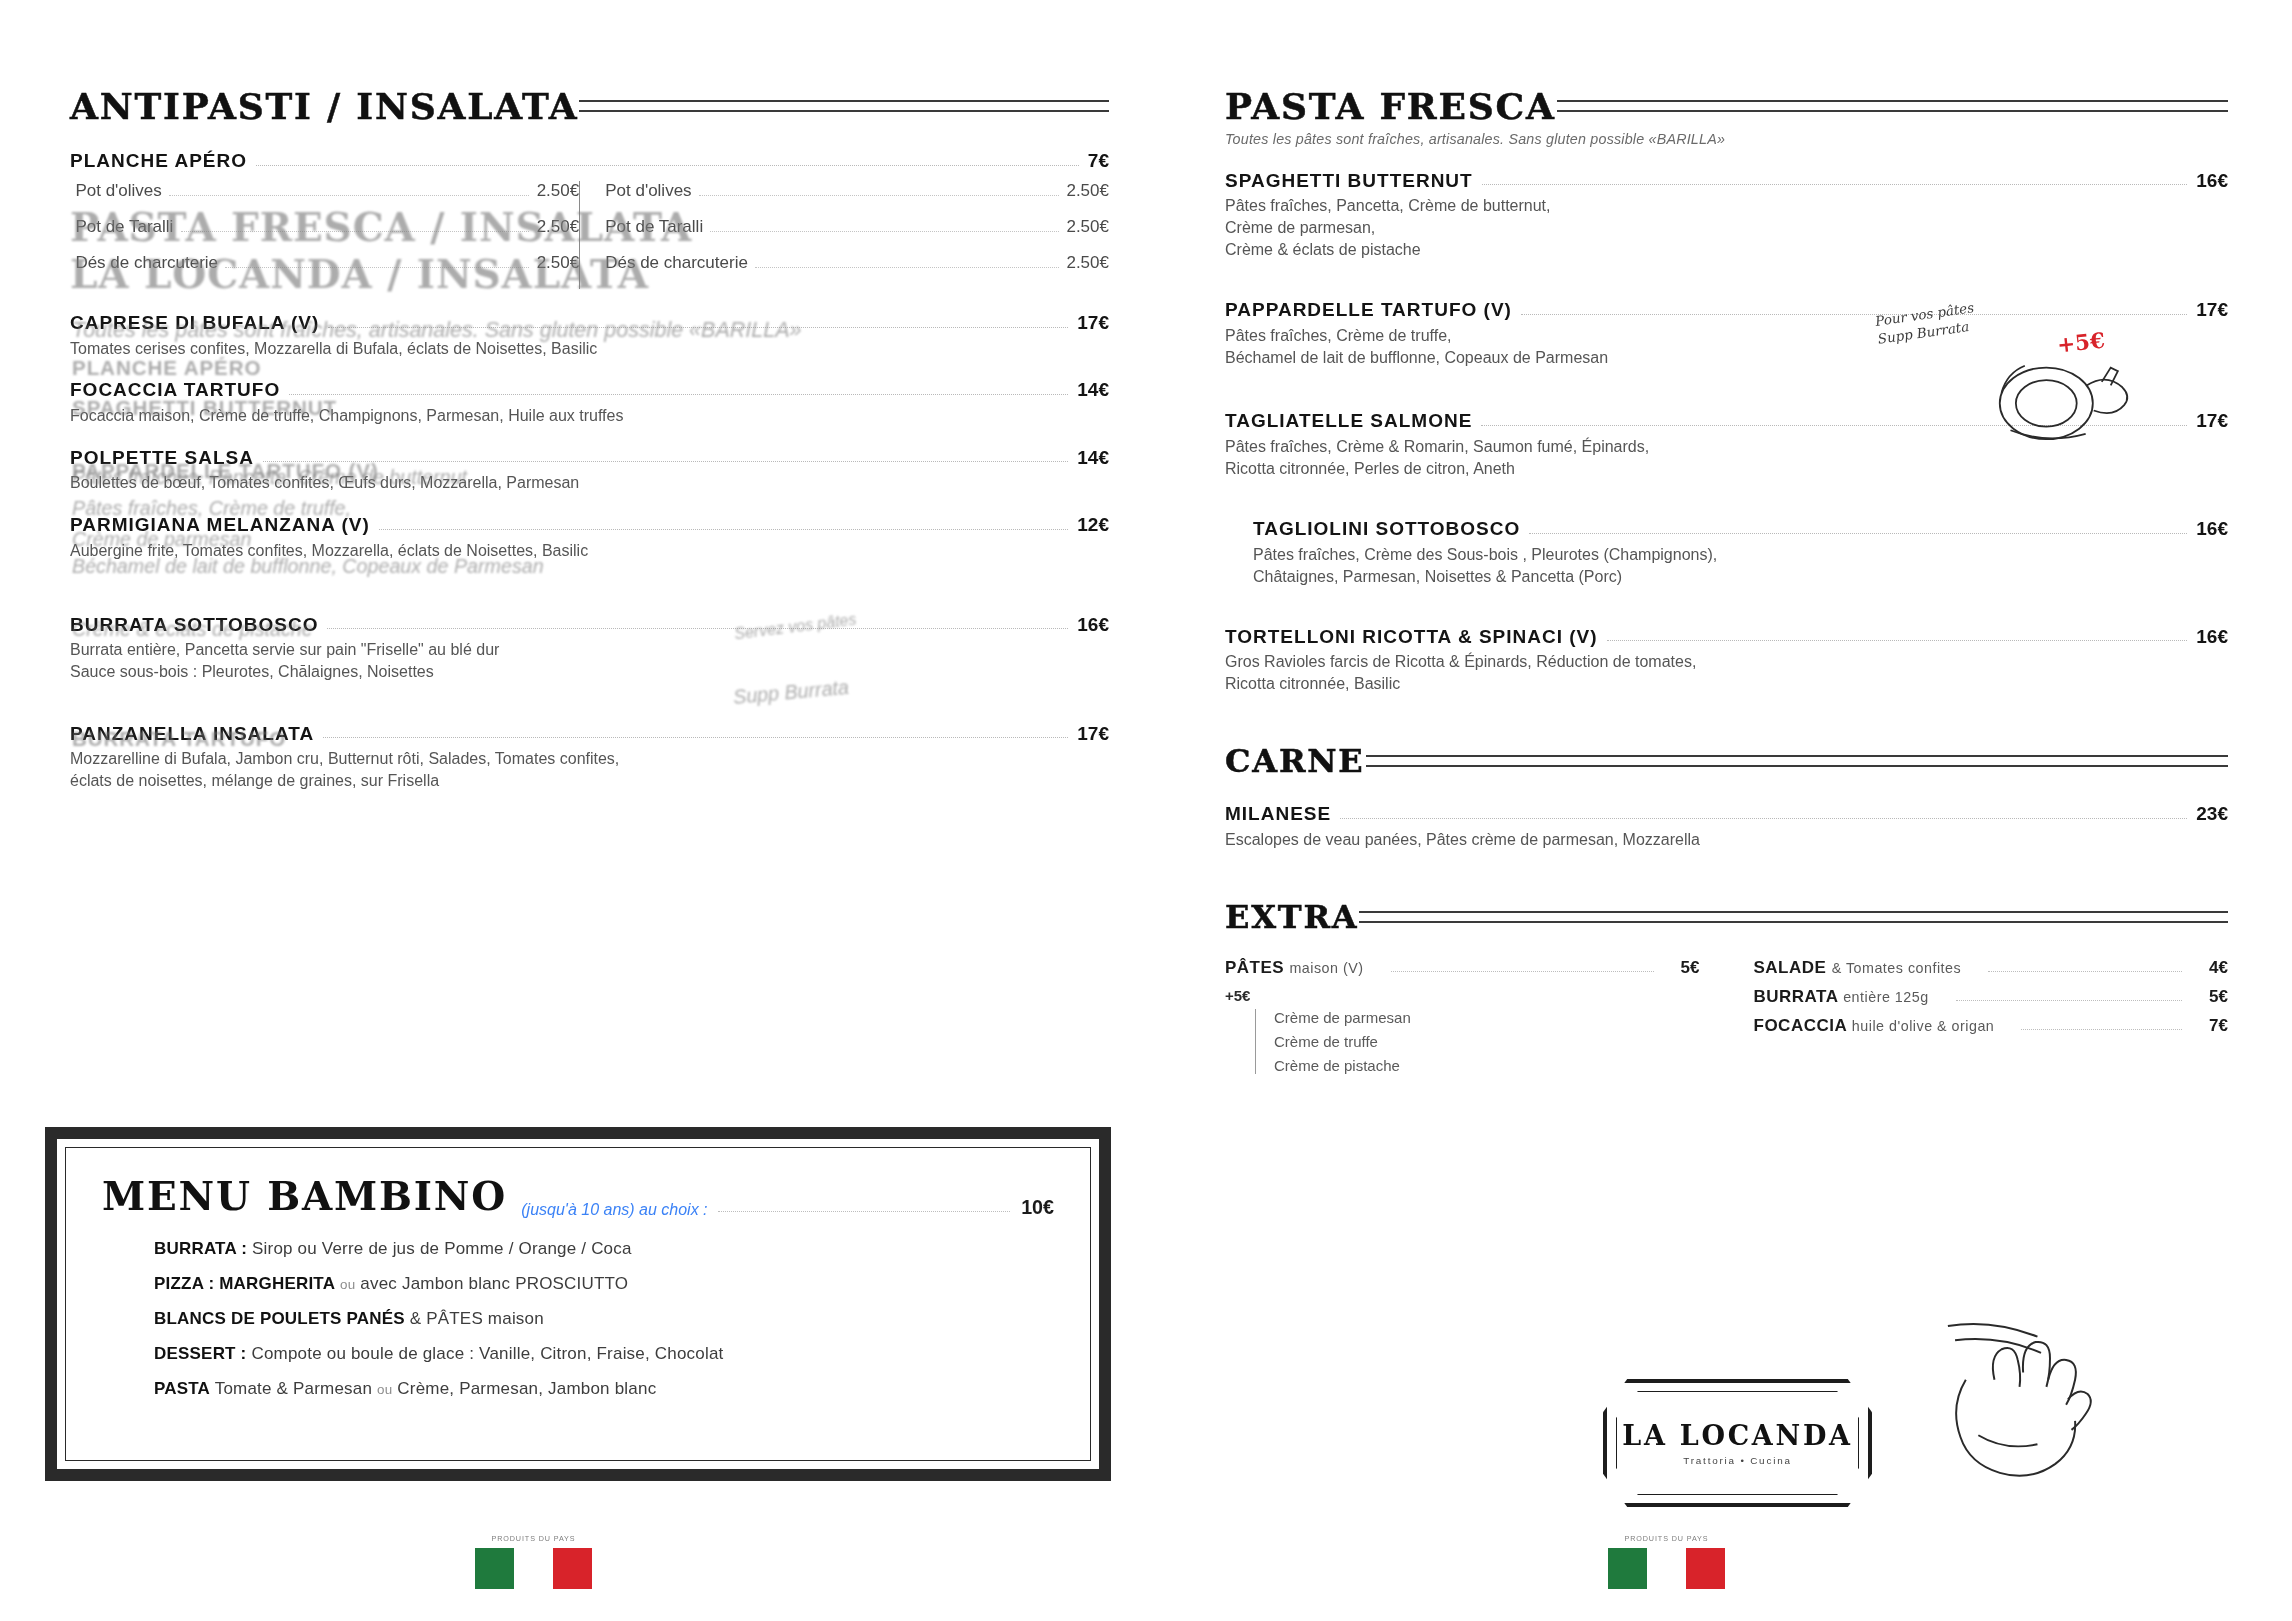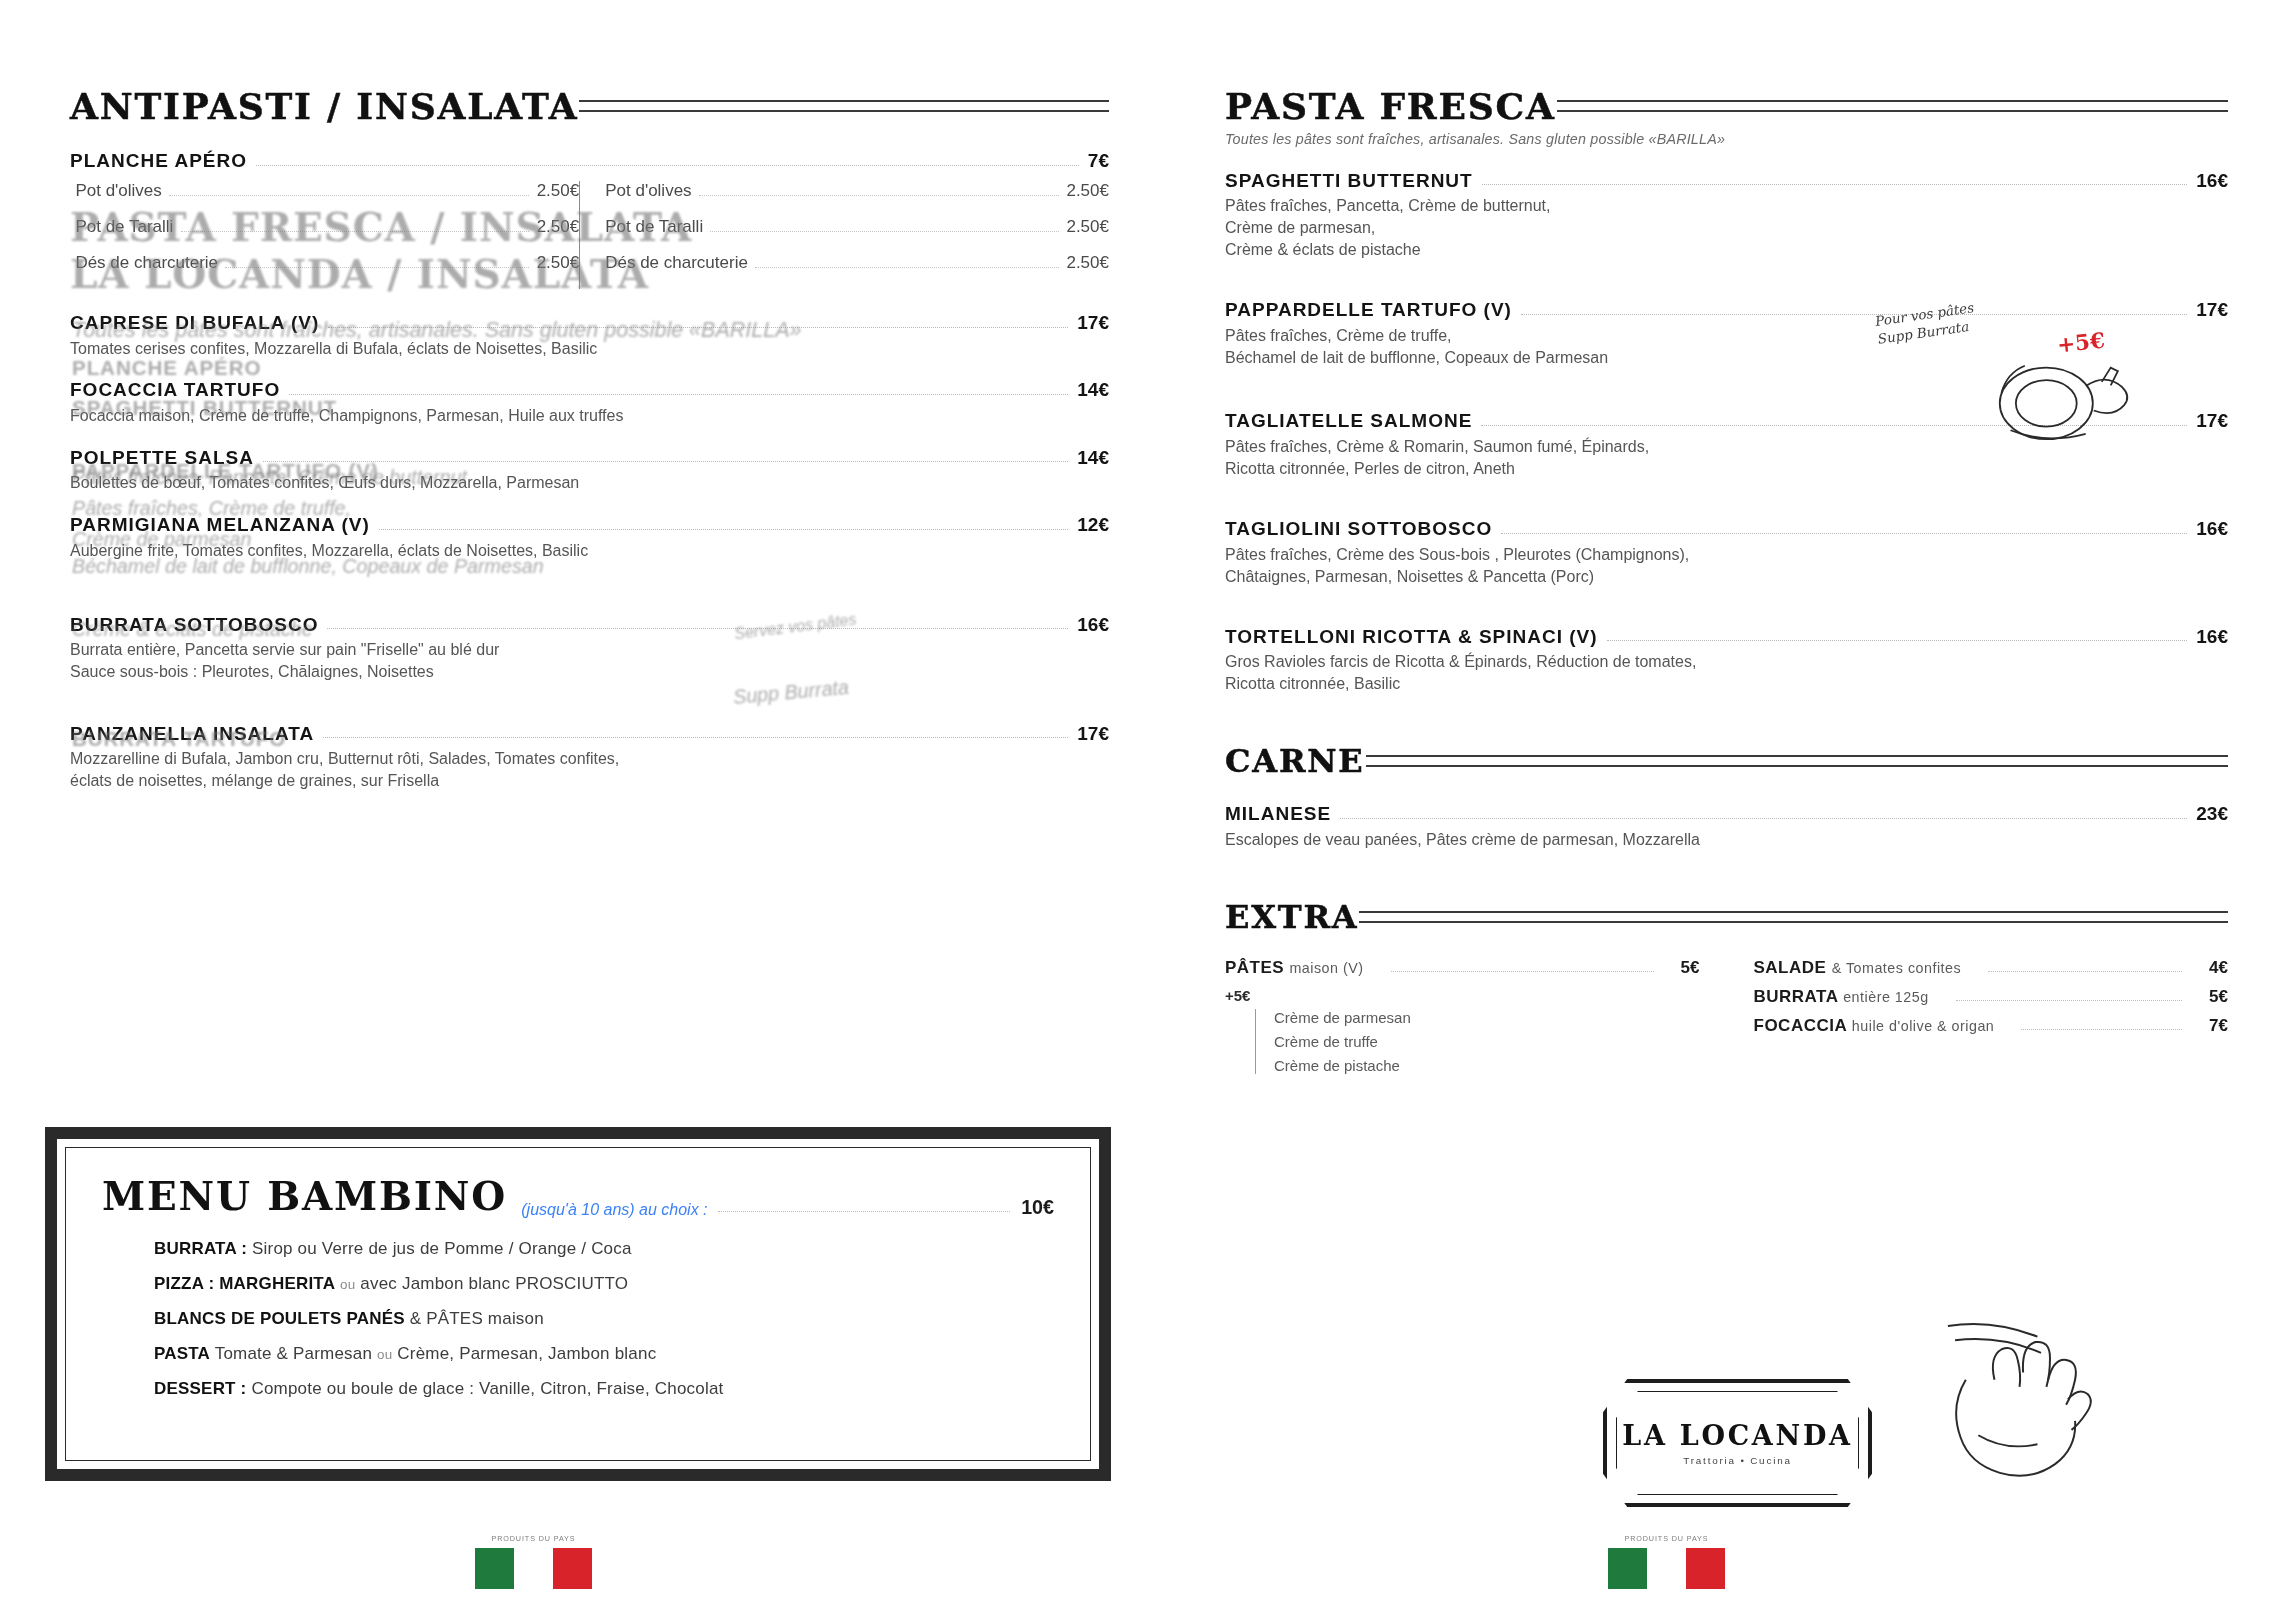--- a/index.html
+++ b/index.html
@@ -293,29 +293,29 @@
           <b>PIZZA :</b>
           <b>MARGHERITA</b>
           <span class="or">ou</span>
           <span>avec Jambon blanc PROSCIUTTO</span>
         </div>
         <div class="bambino-li">
           <b>BLANCS DE POULETS PANÉS</b>
           <span>&amp; PÂTES maison</span>
         </div>
         <div class="bambino-li">
+          <b>DESSERT :</b>
+          <span>Compote ou boule de glace : Vanille, Citron, Fraise, Chocolat</span>
+        </div>
+        <div class="bambino-li">
           <b>PASTA</b>
           <span>Tomate &amp; Parmesan</span>
           <span class="or">ou</span>
           <span>Crème, Parmesan, Jambon blanc</span>
         </div>
-        <div class="bambino-li">
-          <b>DESSERT :</b>
-          <span>Compote ou boule de glace : Vanille, Citron, Fraise, Chocolat</span>
-        </div>
       </div>
     </div>
   </div>
 
   <div class="col-right">
 
     <div class="sec-head">
       <div class="title">PASTA FRESCA</div>
       <div class="rule"></div>
     </div>
@@ -345,21 +345,21 @@
     <div class="item" style="margin-top:41px;">
       <div class="item-line">
         <div class="item-name">TAGLIATELLE SALMONE</div>
         <div class="dots"></div>
         <div class="item-price">17€</div>
       </div>
       <div class="item-desc" style="white-space:pre-line;">Pâtes fraîches, Crème &amp; Romarin, Saumon fumé, Épinards,
 Ricotta citronnée, Perles de citron, Aneth</div>
     </div>
 
-    <div class="item" style="margin-top:38px;">
+    <div class="item" style="margin-top:38px;margin-left:28px;">
       <div class="item-line">
         <div class="item-name">TAGLIOLINI SOTTOBOSCO</div>
         <div class="dots"></div>
         <div class="item-price">16€</div>
       </div>
       <div class="item-desc" style="white-space:pre-line;">Pâtes fraîches, Crème des Sous-bois , Pleurotes (Champignons),
 Châtaignes, Parmesan, Noisettes &amp; Pancetta (Porc)</div>
     </div>
 
     <div class="item" style="margin-top:38px;">

